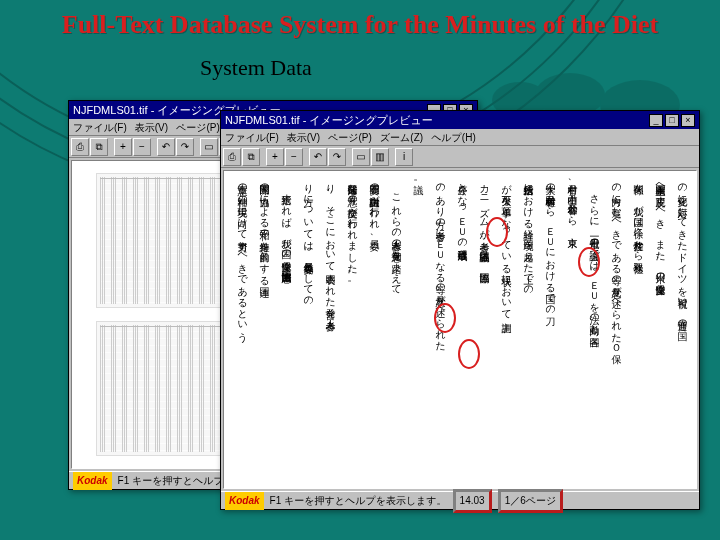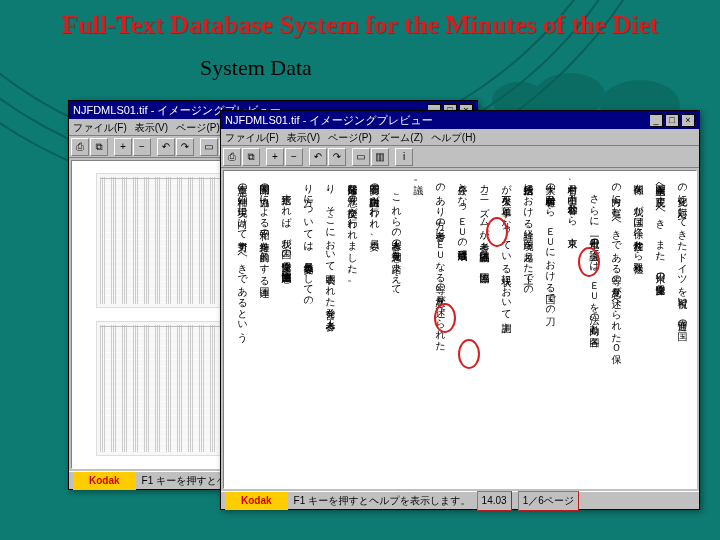--- a/index.html
+++ b/index.html
@@ -92,23 +92,23 @@
   }
   .circ {
     position: absolute; border: 2px solid #d81f1f; border-radius: 50%;
     width: 22px; height: 30px; z-index: 8;
   }
   .status {
     height: 18px; background: #c0c0c0;
     border-top: 1px solid #fff; display:flex; align-items:center;
     font: 10px/18px "MS Sans Serif",Arial; padding: 0 4px; gap:6px;
   }
-  .kodak { background:#ffcc00; color:#c00; font-weight:bold; 
-    padding: 0 16px; font-family: Arial; font-size:10px; }
-  .status .cell { border:1px solid #b91c1c; border-top-color:#808080;
+  .kodak { background:#ffcc00; color:#c00; font-weight:bold; font-style:italic;
+    padding: 0 4px; font-family: Arial; font-size:10px; }
+  .status .cell { border:3px solid #b91c1c; border-top-color:#808080;
     border-left-color:#808080; padding:0 4px; background:#c0c0c0; }
 </style>
 </head>
 <body>
 
 <div class="bg-arc arc1"></div>
 <div class="bg-arc arc2"></div>
 <div class="bg-arc arc3"></div>
 <div class="world">
   <svg viewBox="0 0 240 120">

